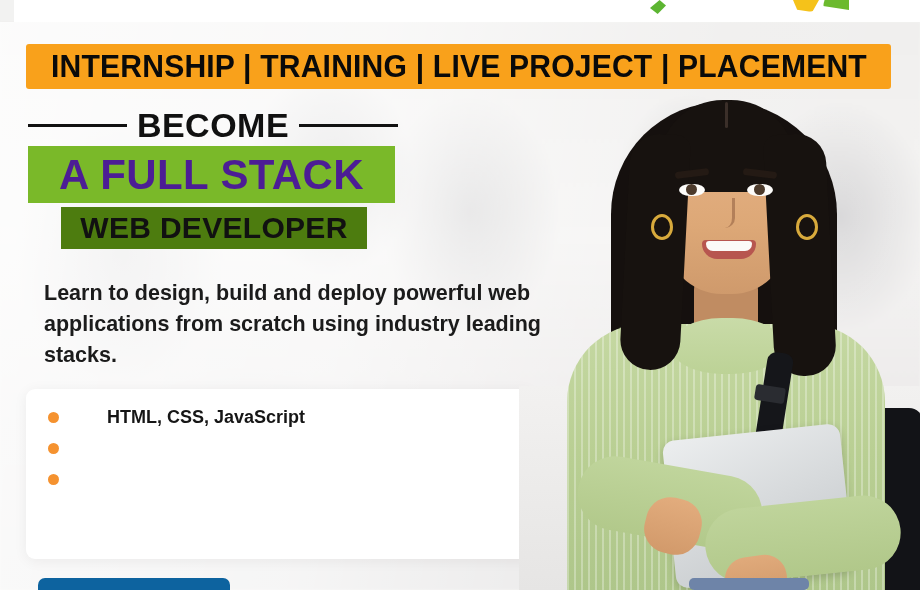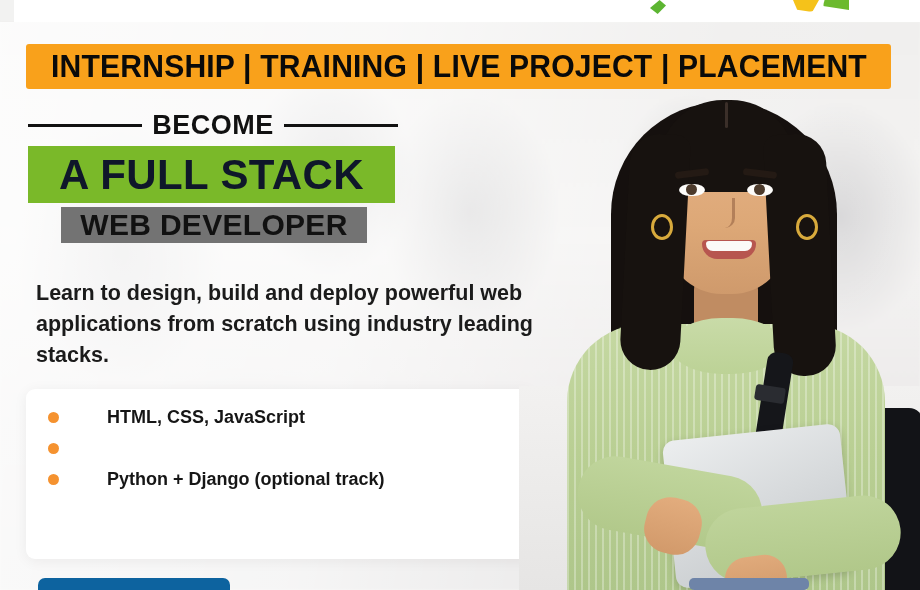--- a/index.html
+++ b/index.html
@@ -65,45 +65,45 @@
     letter-spacing:.2px; transform:scaleX(.94); white-space:nowrap;
   }
 
   
   .become-row{
     position:absolute; left:28px; top:110px; width:370px; height:30px;
     display:flex; align-items:center; gap:10px; z-index:20;
   }
   .rule{ flex:1 1 auto; height:3px; background:#111; }
   .become-word{
-    font-weight:bold; font-size:27px; color:#111; letter-spacing:.5px;
+    font-weight:bold; font-size:34px; color:#111; letter-spacing:.5px;
     white-space:nowrap;
   }
 
   
   .green-box{
     position:absolute; left:28px; top:146px; width:367px; height:57px;
     background:#7ab929; z-index:20;
     display:flex; align-items:center; justify-content:center;
   }
   .green-text{
-    font-weight:bold; font-size:42px; color:#0f172a; letter-spacing:.4px; white-space:nowrap;
+    font-weight:bold; font-size:42px; color:#4c1d95; letter-spacing:.4px; white-space:nowrap;
   }
   .orange-box{
-    position:absolute; left:61px; top:207px; width:306px; height:36px;
-    background:#737373; z-index:20;
+    position:absolute; left:61px; top:207px; width:306px; height:42px;
+    background:#4d7c0f; z-index:20;
     display:flex; align-items:center; justify-content:center;
   }
   .orange-text{
     font-weight:bold; font-size:30px; color:#111; letter-spacing:.3px; white-space:nowrap;
   }
 
   
   .lede{
-    position:absolute; left:36px; top:278px; width:520px; z-index:20;
+    position:absolute; left:44px; top:278px; width:520px; z-index:20;
     font-size:21.5px; font-weight:bold; line-height:31px; color:#1b1b1b;
   }
 
   
   .card{
     position:absolute; left:26px; top:389px; width:508px; height:170px;
     background:#ffffff; border-radius:9px; z-index:18;
     box-shadow:0 2px 14px rgba(0,0,0,.06);
     padding:13px 0 0 22px;
   }
@@ -257,21 +257,20 @@
   <div class="card">
     <div class="feat">
       <span class="dot"></span>
       <span class="feat-label">HTML, CSS, JavaScript</span>
     </div>
     <div class="feat">
       <span class="dot"></span>
     </div>
     <div class="feat">
       <span class="dot"></span>
-      <span class="feat-label">Python + Django (optional track)</span>
     </div>
   </div>
 
   <div class="cta"></div>
 
   <div class="photo">
     <div class="ph floor"></div>
     <div class="ph backpack"></div>
     <div class="ph hair-back"></div>
     <div class="ph neck"></div>

